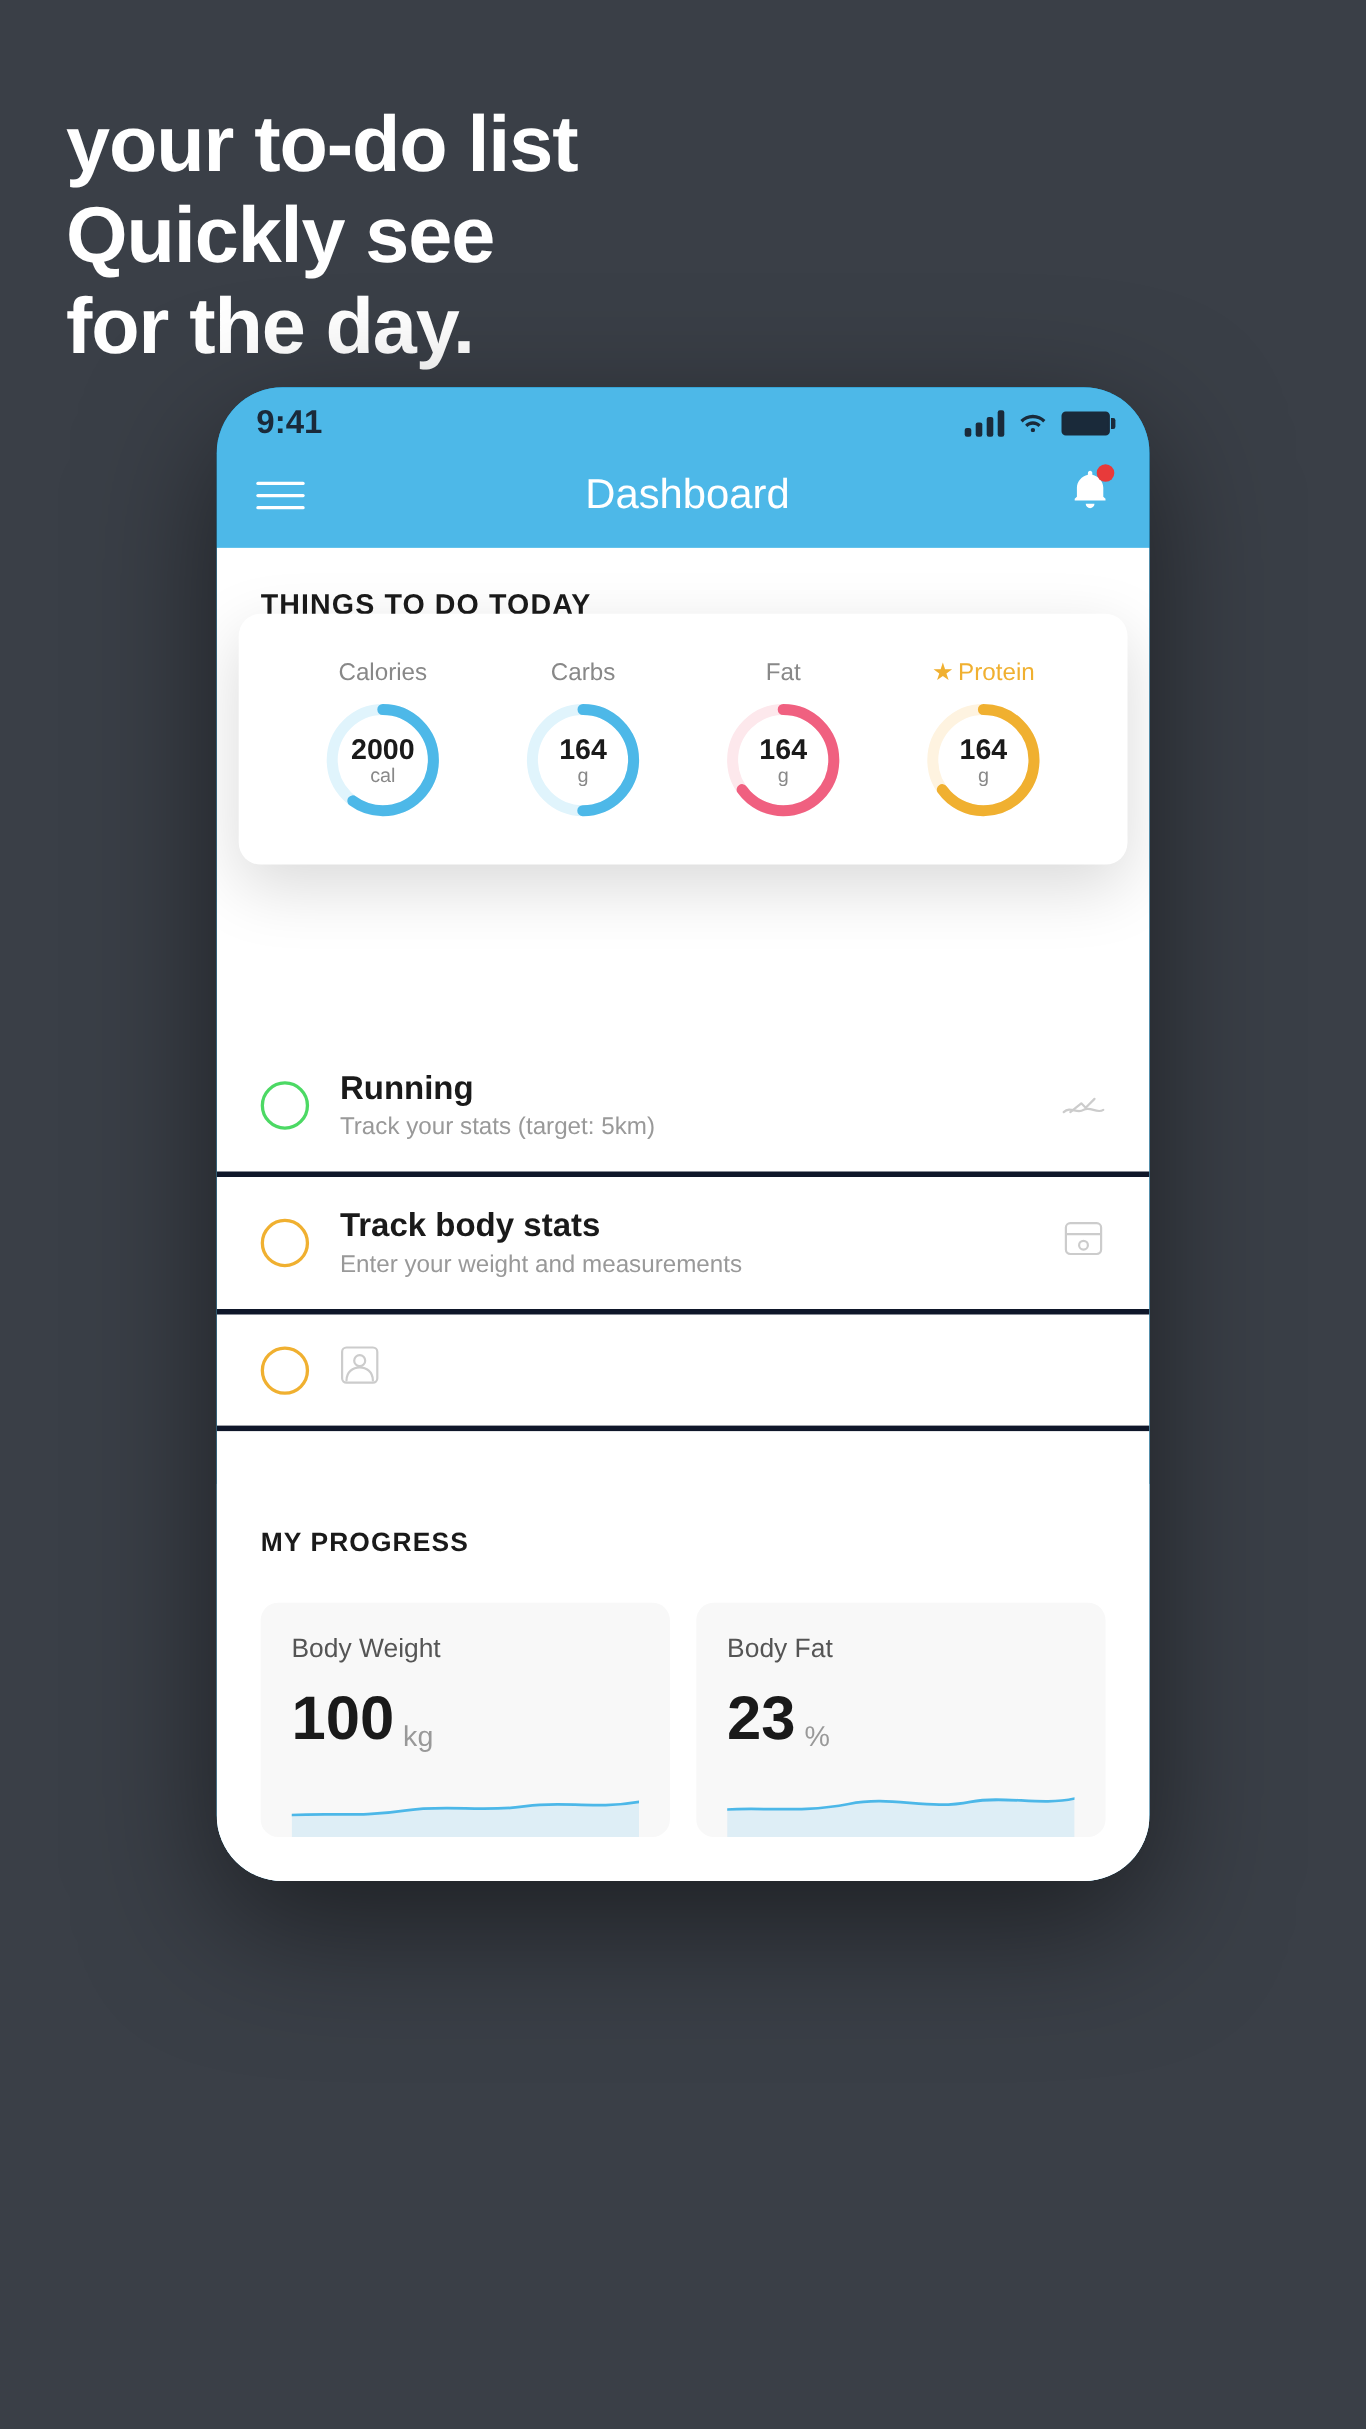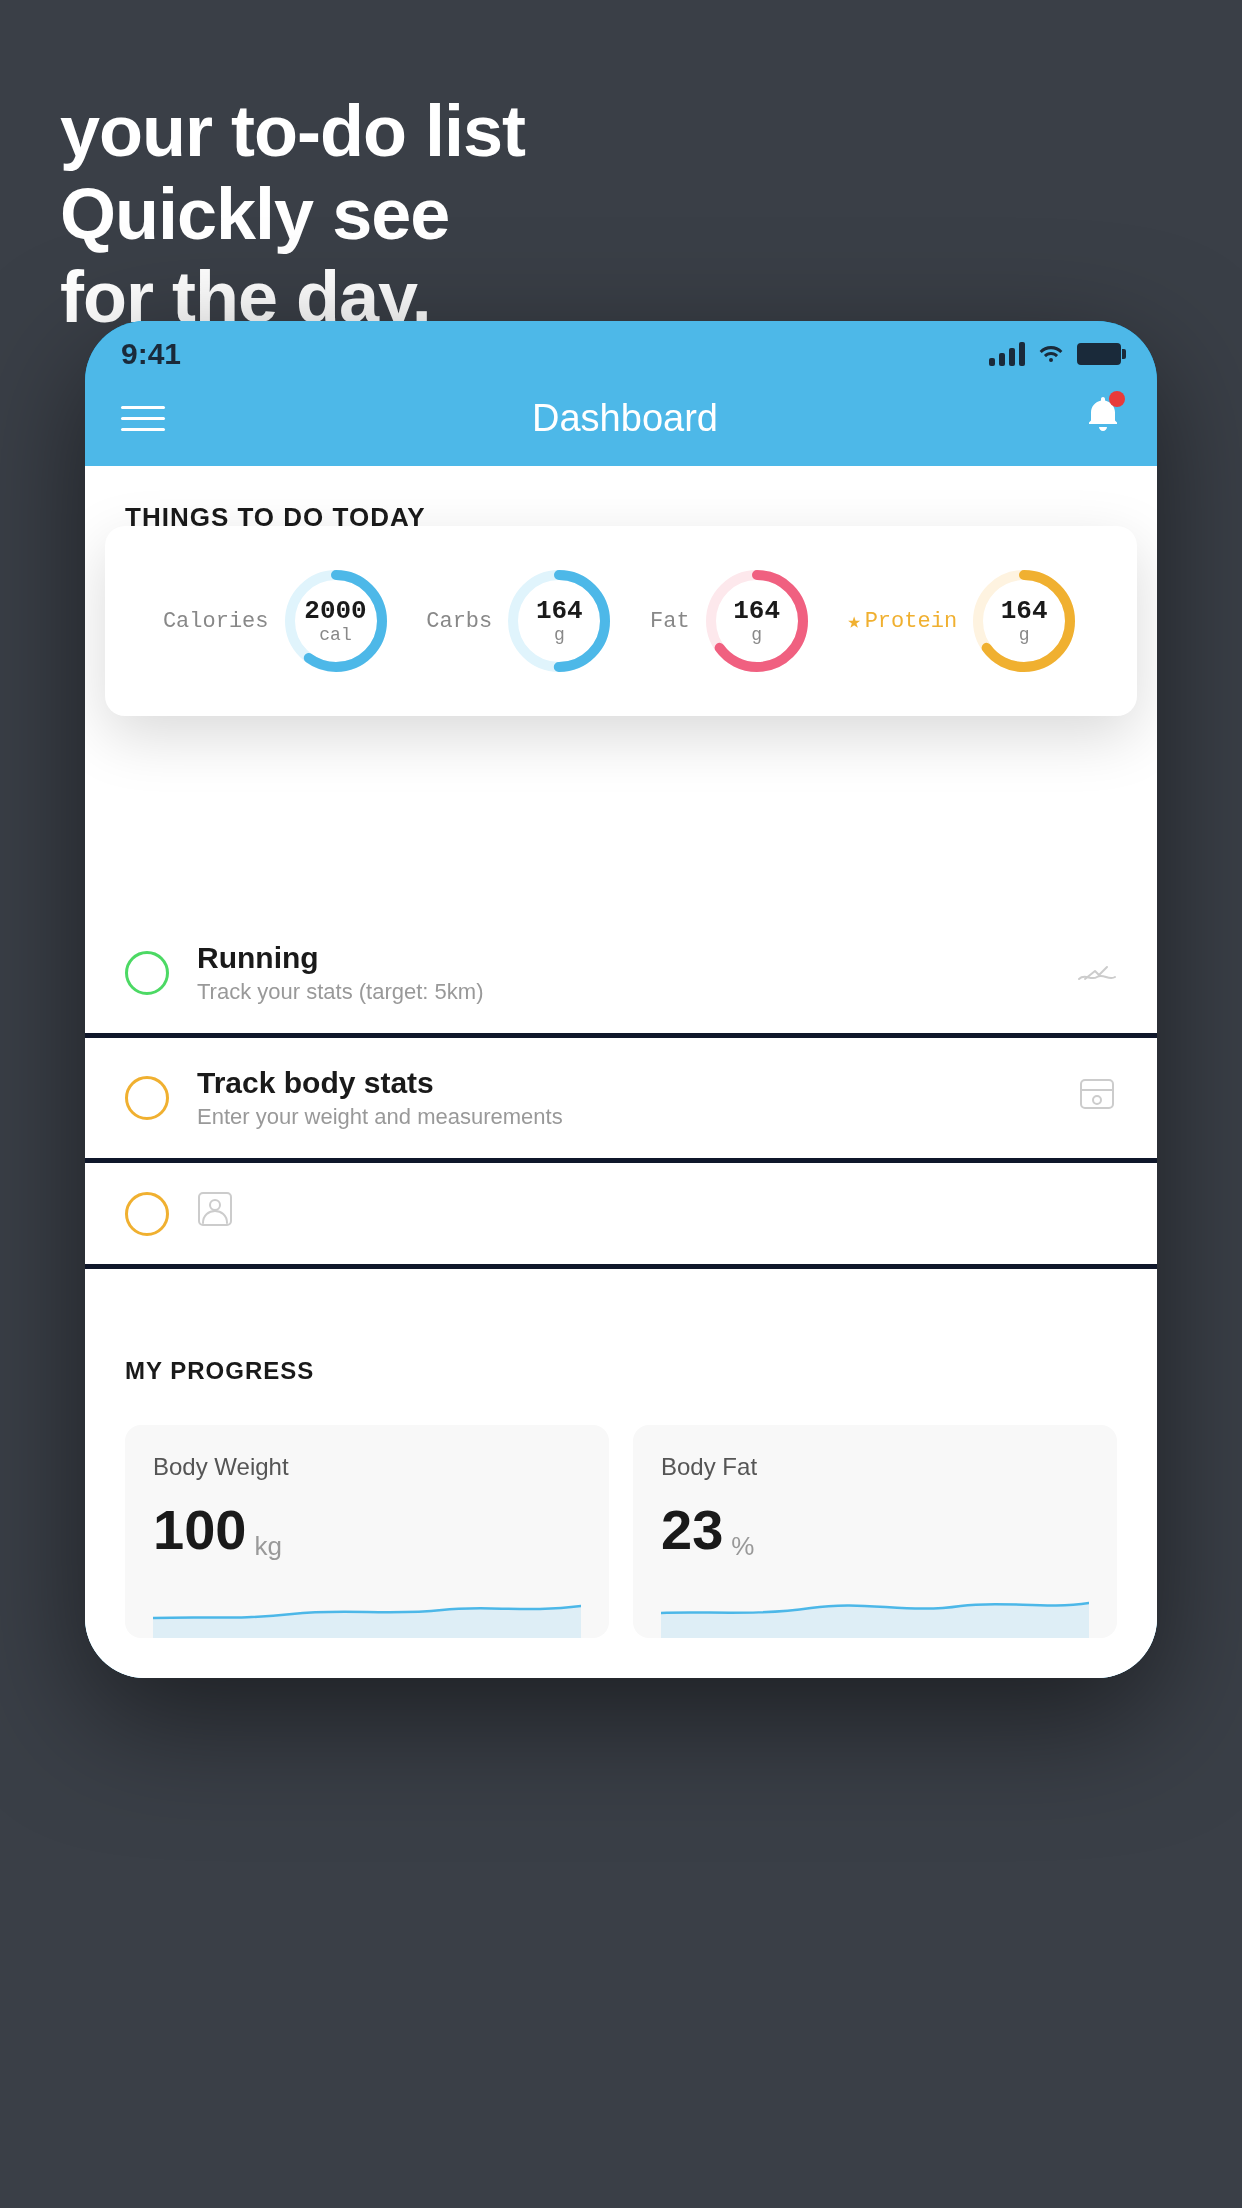--- a/index.html
+++ b/index.html
@@ -22,24 +22,24 @@
       color: #ffffff;
       font-size: 72px;
       font-weight: 800;
       line-height: 1.15;
       letter-spacing: -1px;
     }
 
     
     .phone-container {
       position: absolute;
-      top: 321px;
+      top: 352px;
       left: 50%;
       transform: translateX(-50%);
-      width: 1072px;
+      width: 848px;
       background: #0ea5e9;
       border-radius: 60px;
       overflow: hidden;
       box-shadow: 0 40px 120px rgba(0,0,0,0.5);
     }
 
     
     .status-bar {
       background: #4db8e8;
       padding: 16px 36px 8px;
@@ -176,24 +176,23 @@
       font-size: 32px;
       font-weight: 500;
       color: #1a1a1a;
     }
     .nutrition-grid {
       display: flex;
       justify-content: space-around;
     }
     .nutrition-item {
       display: flex;
-      flex-direction: row;
+      flex-direction: column;
       align-items: center;
       gap: 12px;
-      font-family: Liberation Mono, monospace;
     }
     .nutrition-label {
       font-size: 22px;
       color: #888;
     }
     .nutrition-ring {
       position: relative;
       width: 110px;
       height: 110px;
     }

